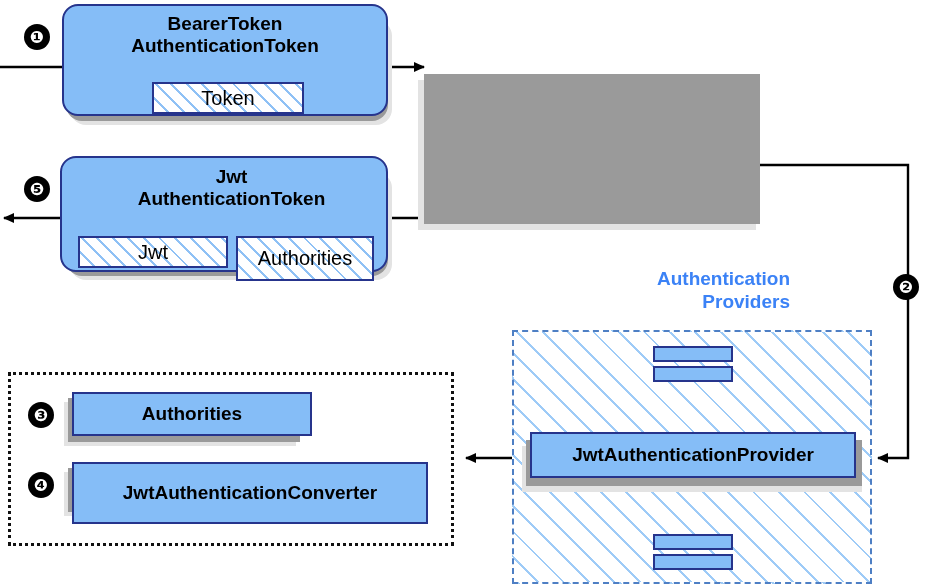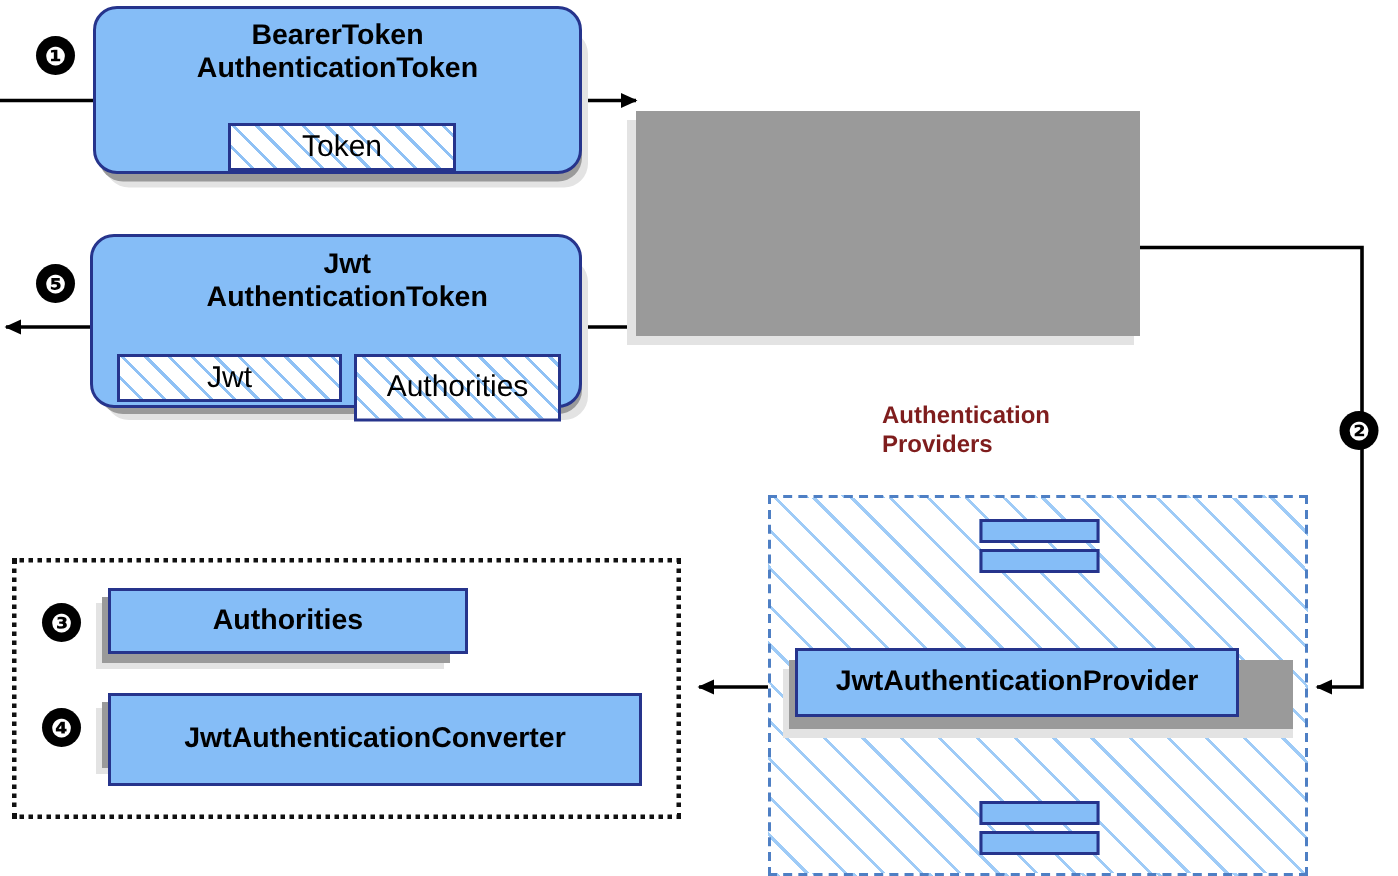--- a/index.html
+++ b/index.html
@@ -85,25 +85,25 @@
   }
   .dotted-black {
     border: 3px dotted #111111;
     box-sizing: border-box;
     background: transparent;
   }
 
   
   .plain-label {
     font-weight: bold;
-    font-size: 16px;
+    font-size: 19px;
     line-height: 1.2;
-    text-align: left;
+    text-align: right;
     white-space: pre-line;
-    color: #7f1d1d;
+    color: #3b82f6;
   }
 
   
   .badge {
     width: 26px;
     height: 26px;
     border-radius: 50%;
     background: #000000;
     color: #ffffff;
     font-size: 17px;
@@ -223,21 +223,21 @@
   <div class="abs plain-label" style="left:588px; top:268px; width:202px;">Authentication
 Providers</div>
 
   <div class="abs dashed-blue" style="left:512px; top:330px; width:360px; height:254px;"></div>
 
   <div class="abs mini-bar" style="left:653px; top:346px; width:80px; height:16px;"></div>
   <div class="abs mini-bar" style="left:653px; top:366px; width:80px; height:16px;"></div>
 
   <div class="abs shadow-lt" style="left:522px; top:446px; width:340px; height:46px;"></div>
   <div class="abs shadow-dk" style="left:526px; top:440px; width:336px; height:46px;"></div>
-  <div class="abs node" style="left:530px; top:432px; width:296px; height:46px;
+  <div class="abs node" style="left:530px; top:432px; width:326px; height:46px;
               justify-content:center;">
     <div class="node-title">JwtAuthenticationProvider</div>
   </div>
 
   <div class="abs mini-bar" style="left:653px; top:534px; width:80px; height:16px;"></div>
   <div class="abs mini-bar" style="left:653px; top:554px; width:80px; height:16px;"></div>
 
   <div class="abs dotted-black" style="left:8px; top:372px; width:446px; height:174px;"></div>
 
   <div class="abs shadow-lt" style="left:64px; top:402px; width:232px; height:44px;"></div>

